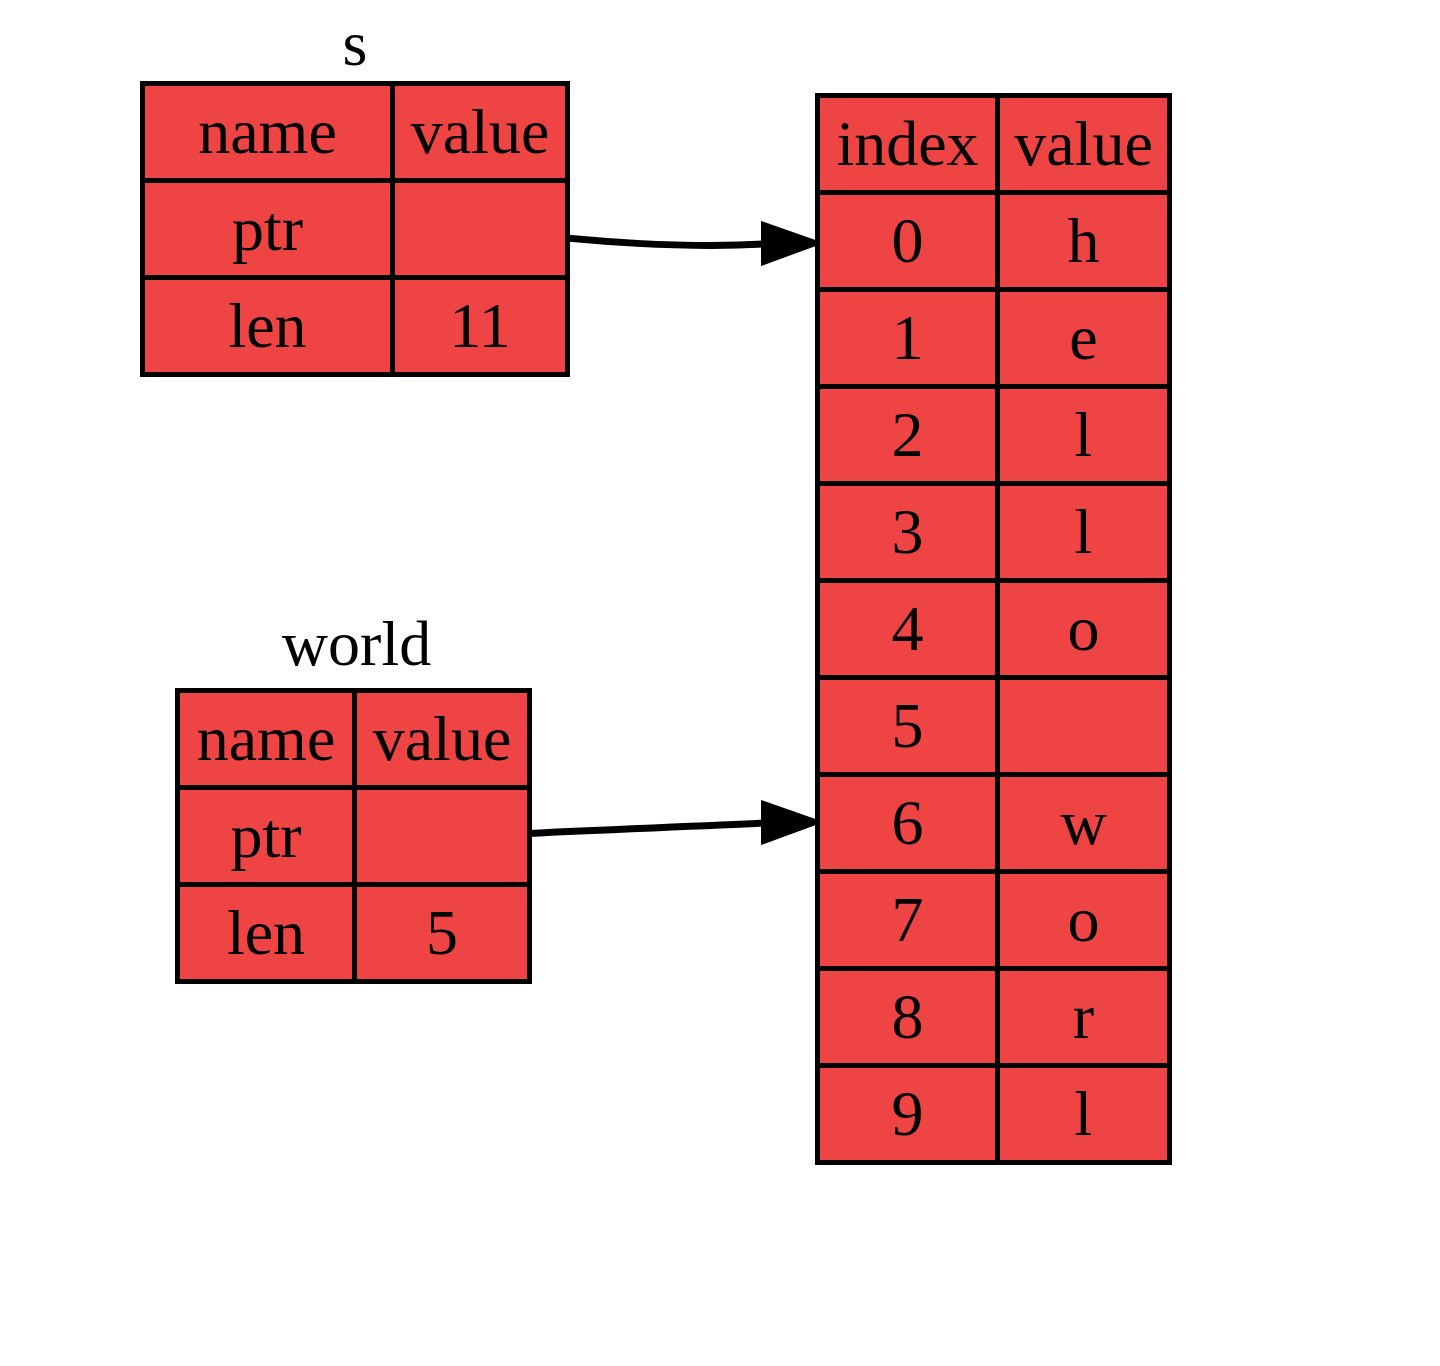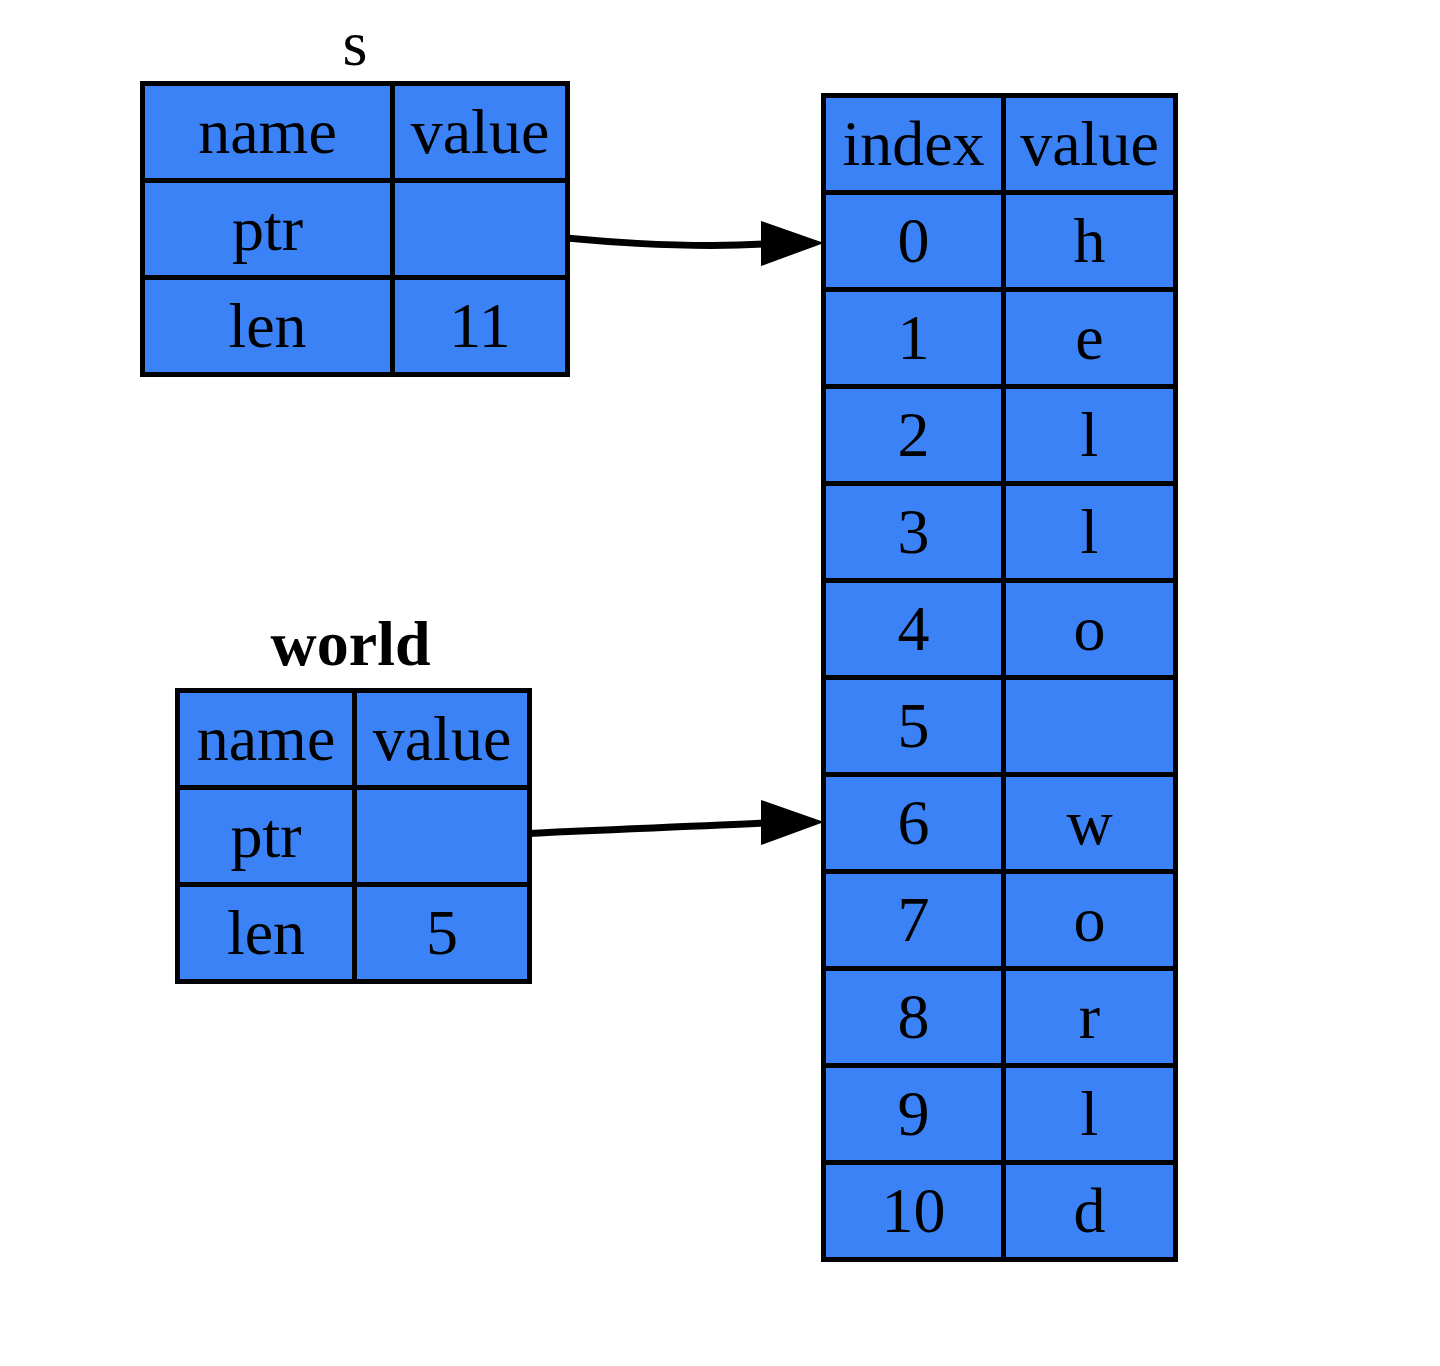--- a/index.html
+++ b/index.html
@@ -19,40 +19,40 @@
   }
   .tbl th, .tbl td {
     border: 5px solid #000000;
     padding: 0;
     height: 92px;
     text-align: center;
     vertical-align: middle;
     font-size: 64px;
     font-weight: normal;
     line-height: 1;
-    background: #3b82f6;
+    background: #ef4444;
     overflow: hidden;
   }
   .title {
     position: absolute;
     font-size: 64px;
     line-height: 1;
     text-align: center;
   }
   svg.arrow-layer {
     position: absolute;
     left: 0; top: 0;
     width: 1440px; height: 1366px;
     pointer-events: none;
   }
   #s-table      { left: 140px; top: 81px; }
   #s-title      { left: 140px; top: 12px;  width: 430px; }
   #world-table  { left: 175px; top: 688px; }
-  #world-title  { left: 172px; top: 612px; width: 357px; font-weight: bold; }
-  #heap-table   { left: 815px; top: 93px; margin-left: 6px; }
+  #world-title  { left: 178px; top: 612px; width: 357px; }
+  #heap-table   { left: 815px; top: 93px; }
 </style>
 </head>
 <body>
 
 <div class="canvas">
 
   <svg class="arrow-layer" viewBox="0 0 1440 1366" xmlns="http://www.w3.org/2000/svg">
     <g>
       <path d="M 478 227 C 590 244, 695 248, 766 244" fill="none" stroke="#000000" stroke-width="7"></path>
       <polygon points="761,221 824,243 761,266" fill="#000000" stroke="none"></polygon>
@@ -152,20 +152,16 @@
         <td>o</td>
       </tr>
       <tr>
         <td>8</td>
         <td>r</td>
       </tr>
       <tr>
         <td>9</td>
         <td>l</td>
       </tr>
-      <tr>
-        <td>10</td>
-        <td>d</td>
-      </tr>
     </tbody>
   </table>
 
 </div>
 
 </body></html>

